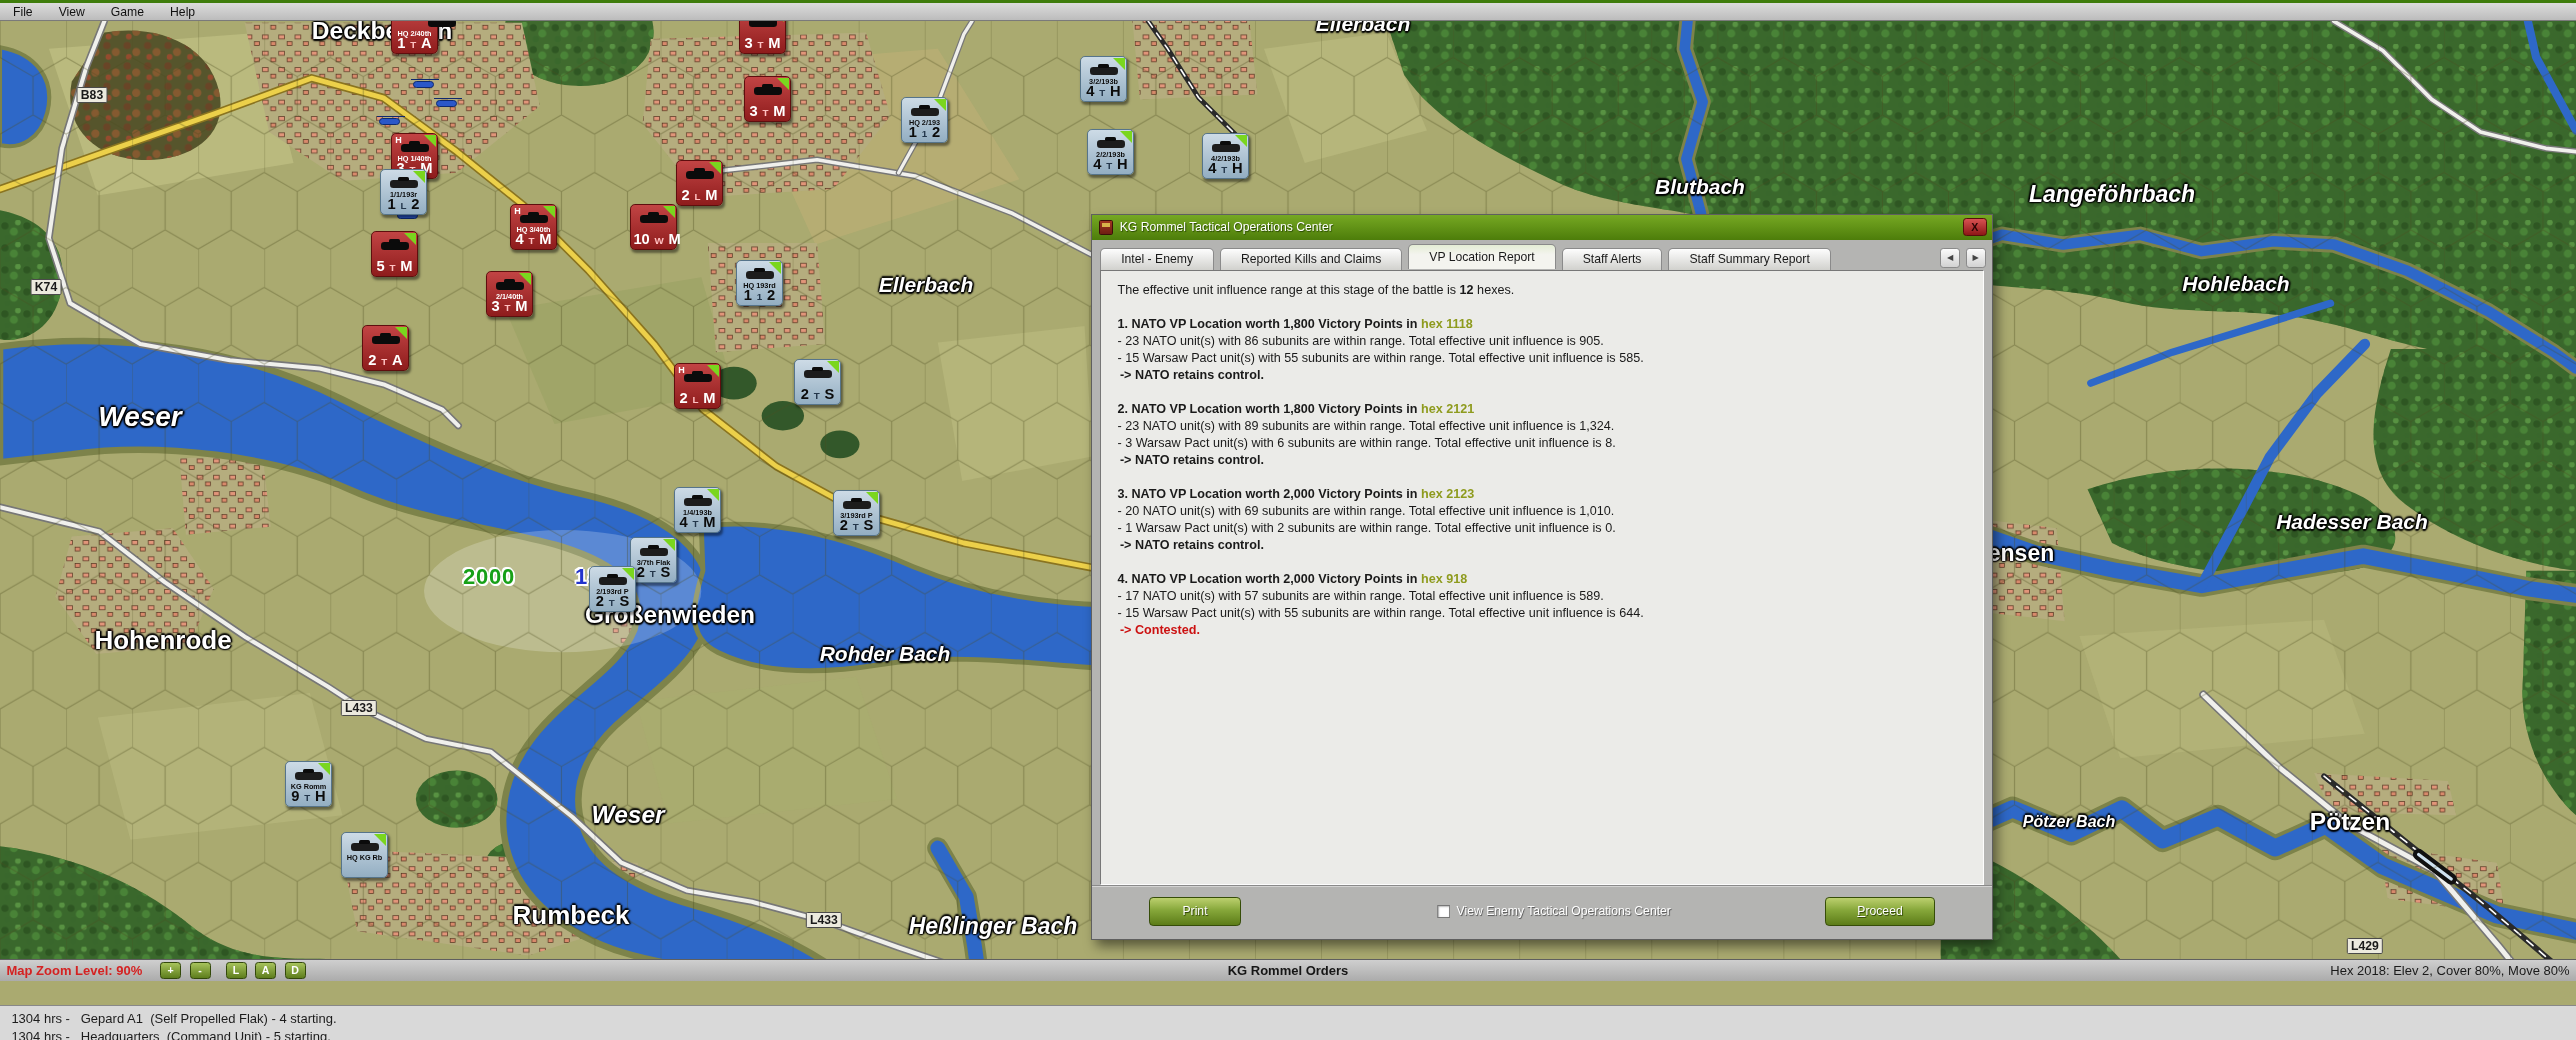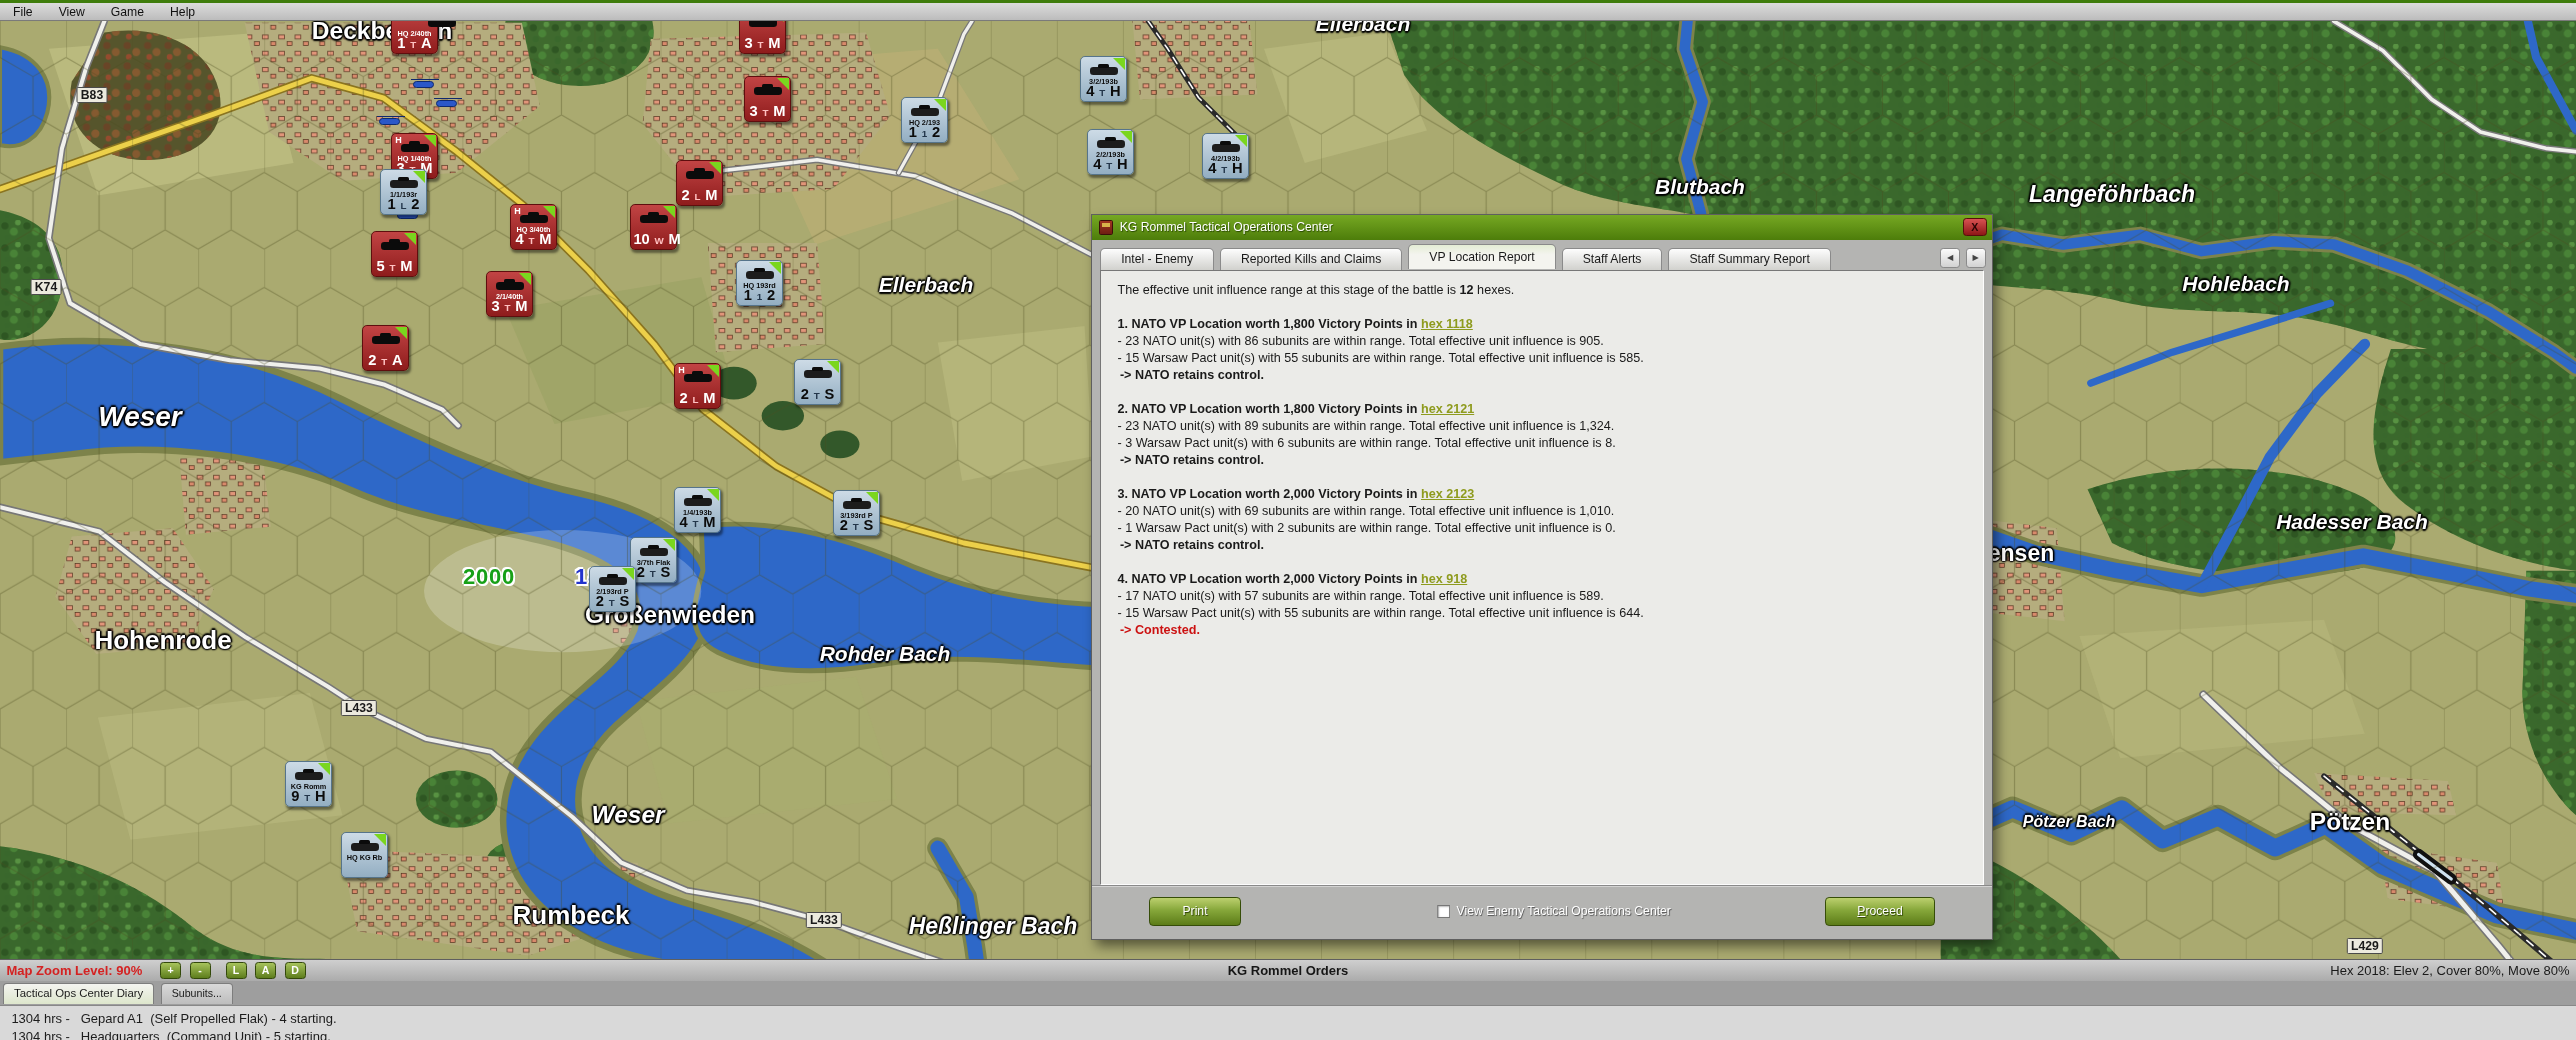--- a/index.html
+++ b/index.html
@@ -70,21 +70,21 @@
     position:relative;top:-1.6px;font-weight:normal;}
   #d-arrows{position:absolute;right:6.5px;top:33px;}
   .darrow{display:inline-block;width:19.6px;height:19.6px;margin-left:2.4px;text-align:center;line-height:18px;
     font-size:8.2px;color:#444;background:linear-gradient(#fbfbfb,#d2d2d2);
     border:0.8px solid #8a8a8a;border-radius:3.3px;cursor:pointer;}
   #d-content{position:absolute;left:8.2px;right:8.2px;top:55px;bottom:54px;background:#ebebe8;
     border-top:0.8px solid #777;border-left:0.8px solid #777;border-right:0.8px solid #fdfdfd;border-bottom:0.8px solid #fdfdfd;
     padding:11.4px 16.3px;font-size:12.6px;line-height:17px;color:#1a1a1a;overflow:hidden;}
   .sec{margin-top:17px;}
   .sec-h{font-weight:bold;}
-  .hexlink{font-weight:bold;text-decoration:underline;cursor:pointer;}
+  .hexlink{font-weight:bold;cursor:pointer;}
   .sec-r{font-weight:bold;padding-left:2.4px;}
   .sec-r.contested{color:#cc1111;}
   #d-footer{position:absolute;left:0;bottom:0;width:100%;height:54px;
     border-top:0.8px solid #8a8a8a;box-shadow:inset 0 0.8px 0 #dedede;}
   .gbtn{position:absolute;top:11.4px;height:29px;color:#fff;font-size:12.2px;text-align:center;
     background:linear-gradient(#bcd06e,#86a73a 45%,#5c7c18);border:1.6px solid #364d08;
     border-radius:4.1px;line-height:26px;text-shadow:0.8px 0.8px 0.8px #2c4004;cursor:pointer;}
   #btn-print{left:57px;width:92px;}
   #btn-proceed{right:57px;width:110px;}
   #btn-proceed::first-letter{text-decoration:underline;}
@@ -523,24 +523,20 @@
       <span class="zbtn">+</span>
       <span class="zbtn">-</span>
       <span class="zbtn" style="margin-left:6.5px">L</span>
       <span class="zbtn">A</span>
       <span class="zbtn">D</span>
     </span>
     <span id="orders-label">KG Rommel Orders</span>
     <span id="hex-info">Hex 2018: Elev 2, Cover 80%, Move 80%</span>
   </div>
 
-  <div id="bottomtabs">
-    <span class="btab active">Tactical Ops Center Diary</span>
-    <span class="btab idle">Subunits...</span>
-  </div>
 
   <div id="diary">
     <div class="diary-line">1304 hrs -   Gepard A1  (Self Propelled Flak) - 4 starting.</div>
     <div class="diary-line">1304 hrs -   Headquarters  (Command Unit) - 5 starting.</div>
   </div>
 
 </div>
 
 
 </body></html>

